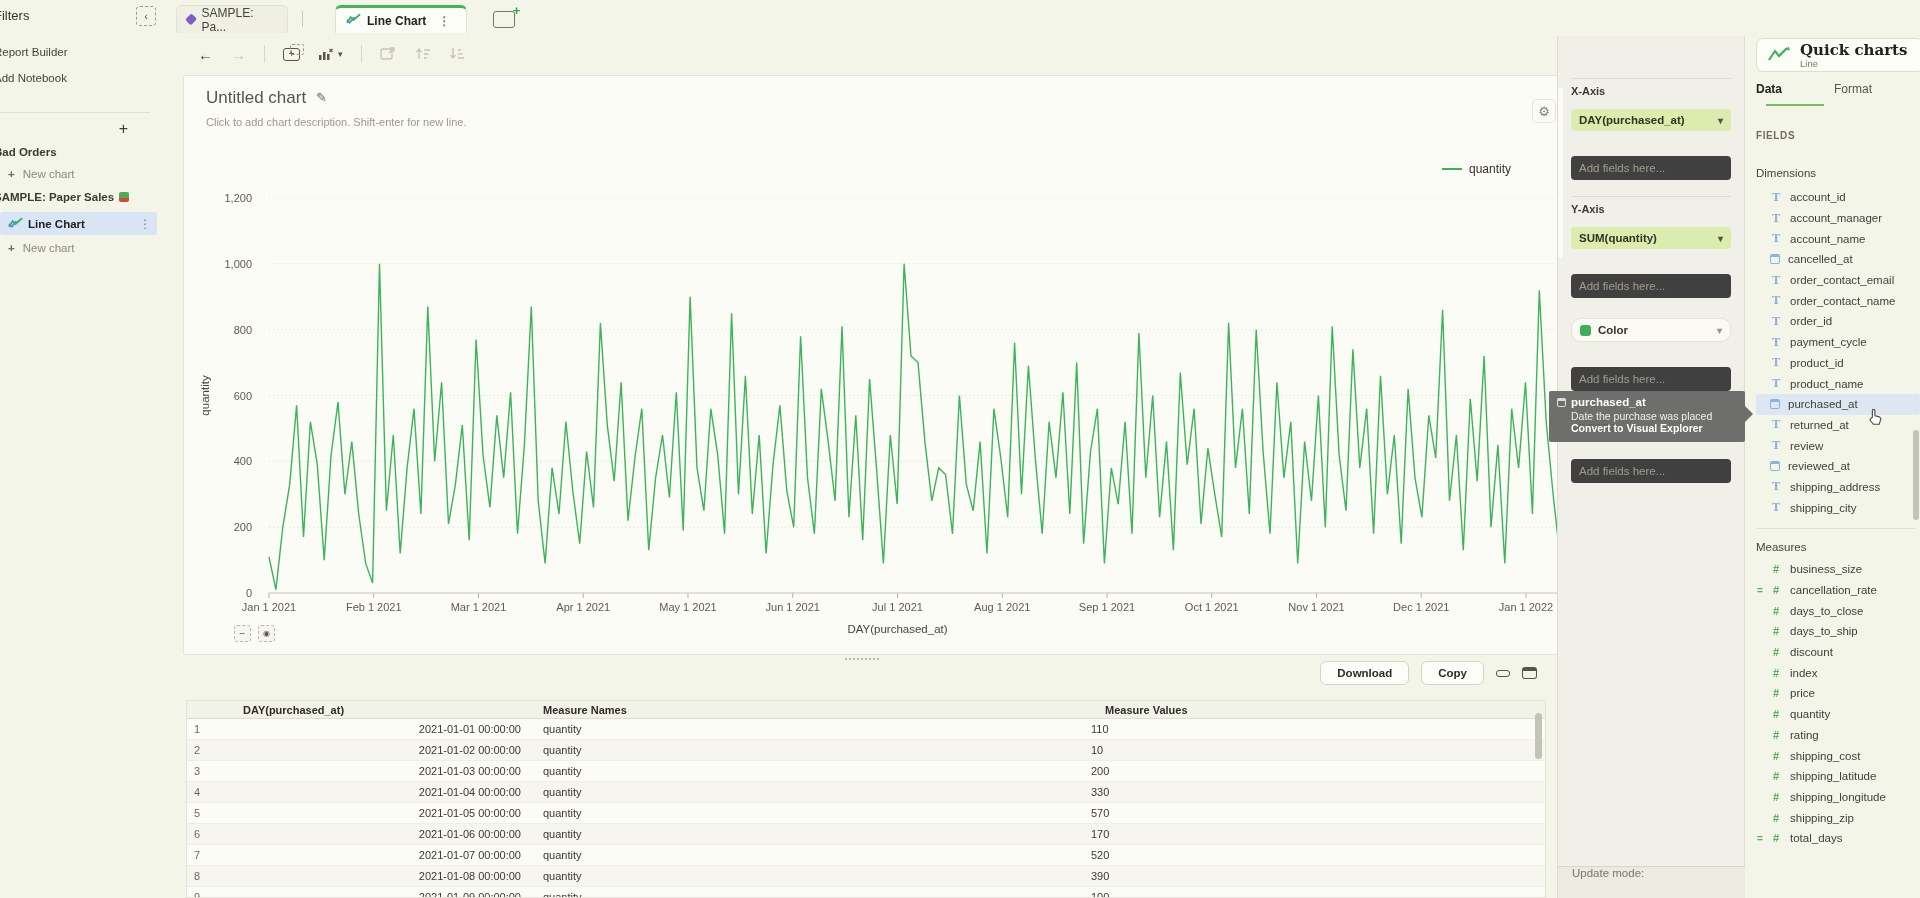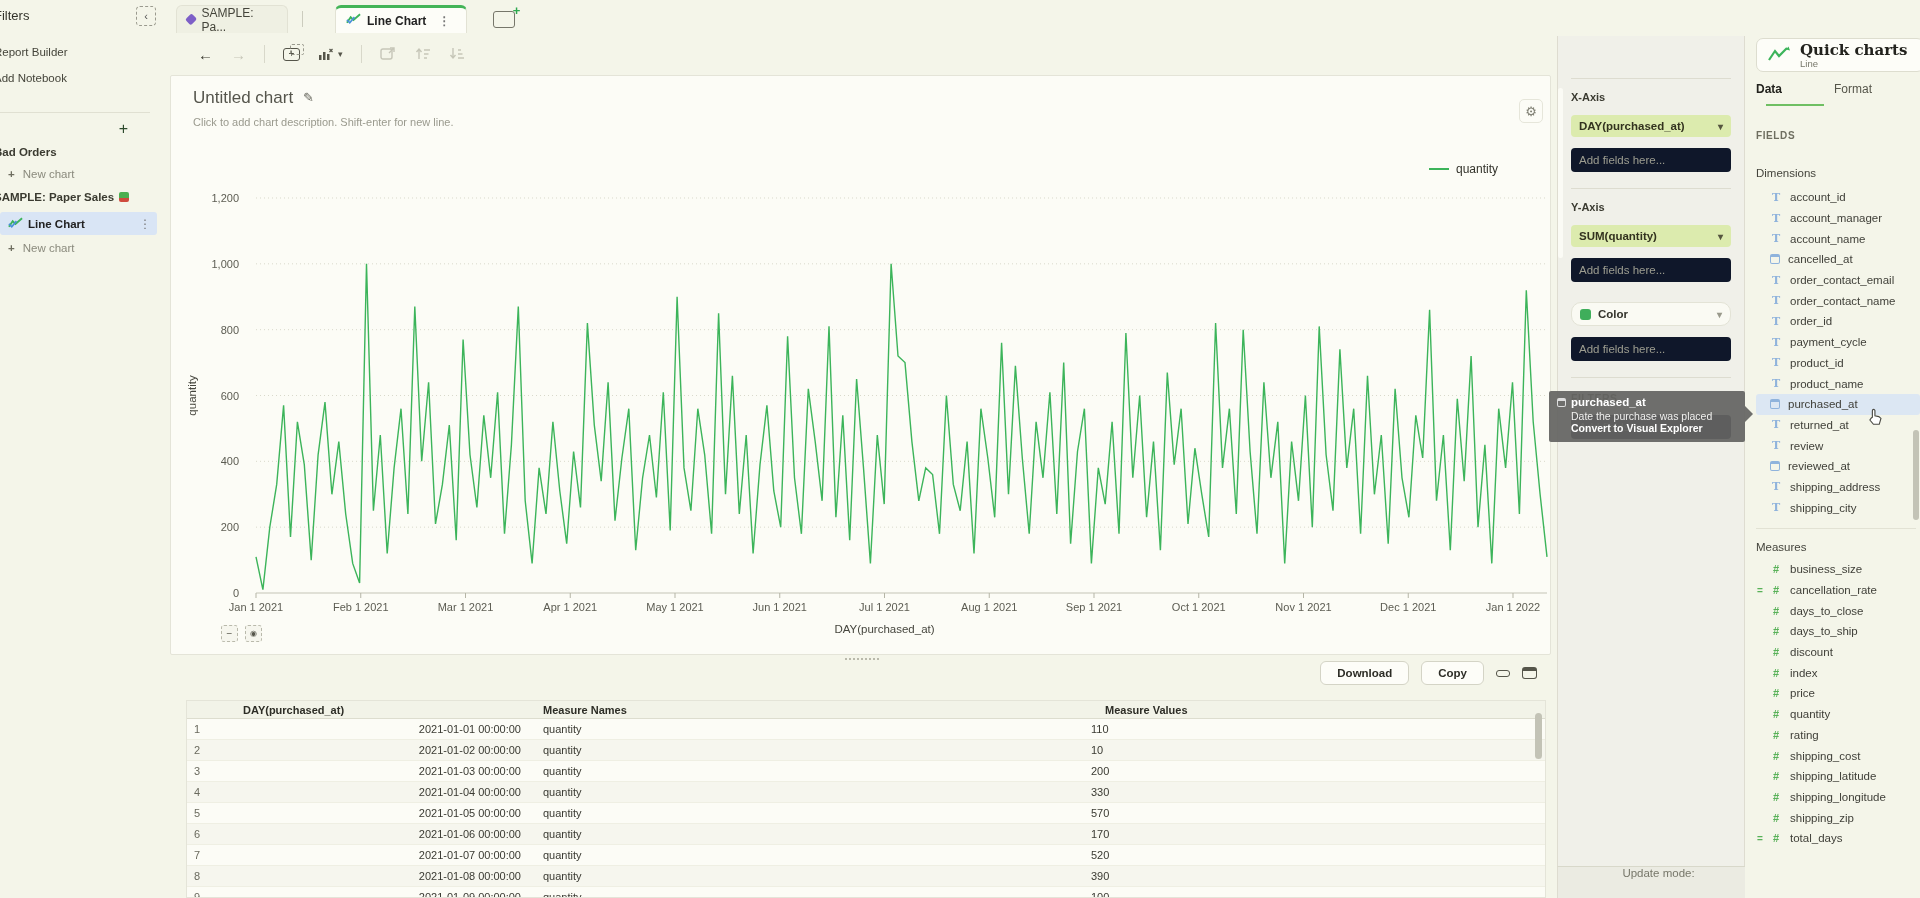--- a/index.html
+++ b/index.html
@@ -48,21 +48,21 @@
   .tb-ic { font-size:15px; color:#3a3a30; cursor:pointer; background:none; border:none; }
   .tb-ic.dis { color:#c6c6b8; cursor:default; }
   .tb-sep { width:1px; height:18px; background:#d8d8ca; }
   .dup-ic { position:relative; width:17px; height:13px; border:1.5px solid #55554a; border-radius:3px;
     font-size:10px; line-height:10px; text-align:center; color:#55554a; cursor:pointer; }
   .dup-ic::after { content:""; position:absolute; right:-5px; top:-5px; width:12px; height:9px;
     border:1px dashed #9a9a8e; border-radius:2px; }
   .iconrow { display:flex; align-items:center; gap:4px; cursor:pointer; }
 
   
-  .chart-card { position:absolute; left:10px; top:75px; width:1381px; height:580px;
+  .chart-card { position:absolute; left:23px; top:75px; width:1381px; height:580px;
     background:#fcfcf6; border:1px solid #e4e4d8; border-radius:2px; }
   .chart-title { position:absolute; left:22px; top:12px; font-size:17px; font-weight:400; color:#55554c; cursor:text; }
   .pencil { position:absolute; left:132px; top:14px; font-size:13px; color:#66665c; cursor:pointer; }
   .chart-desc { position:absolute; left:22px; top:40px; font-size:11px; color:#9a9a8e; cursor:text; }
   .gear-btn { position:absolute; left:1348px; top:23px; width:24px; height:24px; border:1px solid #e6e6da;
     border-radius:5px; background:transparent; color:#808074; font-size:13px; cursor:pointer; }
   #chart-svg { position:absolute; left:0; top:70px; }
   #chart-svg text.ax { font-size:11px; fill:#5c5c52; font-family:"Liberation Sans",sans-serif; }
   #chart-svg text.axt { font-size:11.5px; fill:#46463e; font-family:"Liberation Sans",sans-serif; }
   #chart-svg text.leg { font-size:12px; fill:#33332b; font-family:"Liberation Sans",sans-serif; }
@@ -93,34 +93,34 @@
   .c-name { width:560px; padding-left:12px; }
   .c-val { flex:1; text-align:left; padding-right:18px; }
   .thead .c-date { text-align:left; padding-left:12px; }
   .thead .c-val { text-align:left; padding-left:14px; }
   .tscroll { position:absolute; right:3px; top:12px; width:7px; height:46px; background:#c3c3b6; border-radius:4px; }
 
   
   .cfg { position:absolute; left:1557px; top:36px; width:188px; height:830px;
     background:#f0f0e9; border-left:1px solid #dedcd0; border-right:1px solid #dedcd0; padding:0 13px; }
   .cfg-top-divider { border-top:1px solid #dddcd0; margin-top:42px; }
-  .sec-label { font-size:11px; font-weight:700; color:#3a3a30; margin-top:12px; }
+  .sec-label { font-size:11px; font-weight:700; color:#3a3a30; margin-top:6px; }
   .pill { margin-top:12px; height:22px; background:#dcebae; border-radius:4px; display:flex;
     align-items:center; padding:0 8px; font-size:11.5px; font-weight:700; color:#33331f; cursor:pointer; }
   .pill .caret { margin-left:auto; color:#55553f; font-size:10px; }
-  .addfield { margin-top:11px; height:24px; background:#0f172a; border-radius:4px; display:flex;
+  .addfield { margin-top:25px; height:24px; background:#404040; border-radius:4px; display:flex;
     align-items:center; padding:0 8px; font-size:11.5px; color:#9d9d90; cursor:pointer; }
   .cfg-divider { border-top:1px solid #dddcd0; margin-top:16px; }
   .color-row { margin-top:20px; height:24px; background:#fafaf3; border:1px solid #e3e3d6; border-radius:10px;
     display:flex; align-items:center; padding:0 8px; gap:7px; font-size:11.5px; font-weight:700; color:#33332b; cursor:pointer; }
   .swatch { width:11px; height:11px; border-radius:3px; background:#3fae5b; }
   .color-row .caret { margin-left:auto; color:#9a9a8c; font-size:10px; }
   .filters-label { font-size:10.5px; font-weight:700; letter-spacing:.5px; color:#55554a; margin-top:14px; }
   .update-bar { position:absolute; left:1557px; bottom:0; width:188px; height:32px; background:#ebebe2;
-    border-top:1px solid #d8d8ca; border-left:1px solid #dedcd0; display:flex; align-items:center; padding-left:14px;
+    border-top:1px solid #d8d8ca; border-left:1px solid #dedcd0; display:flex; padding-left:14px;
     font-size:11.5px; color:#77776a; gap:6px;flex-direction:column; }
   .update-bar b { color:#2d2d26; font-weight:700; cursor:pointer;margin-top:28px; }
   .cfg-scroll { position:absolute; left:1558px; top:88px; width:5px; height:170px; background:#fbfbf5; border-radius:3px; }
   .gutter-scroll { position:absolute; left:1748px; top:88px; width:5px; height:190px; background:#fbfbf5; border-radius:3px; }
 
   
   .tooltip { position:absolute; left:1549px; top:391px; width:196px; height:51px;
     background:rgba(100,100,98,.93); border-radius:2px; color:#fff; padding:5px 8px; z-index:50; }
   .tooltip .tt-title { font-size:11.5px; font-weight:700; display:flex; align-items:center; gap:5px; }
   .tt-cal { display:inline-block; width:9px; height:9px; border:1px solid #ddd; border-top:3px solid #ddd; border-radius:2px; }

